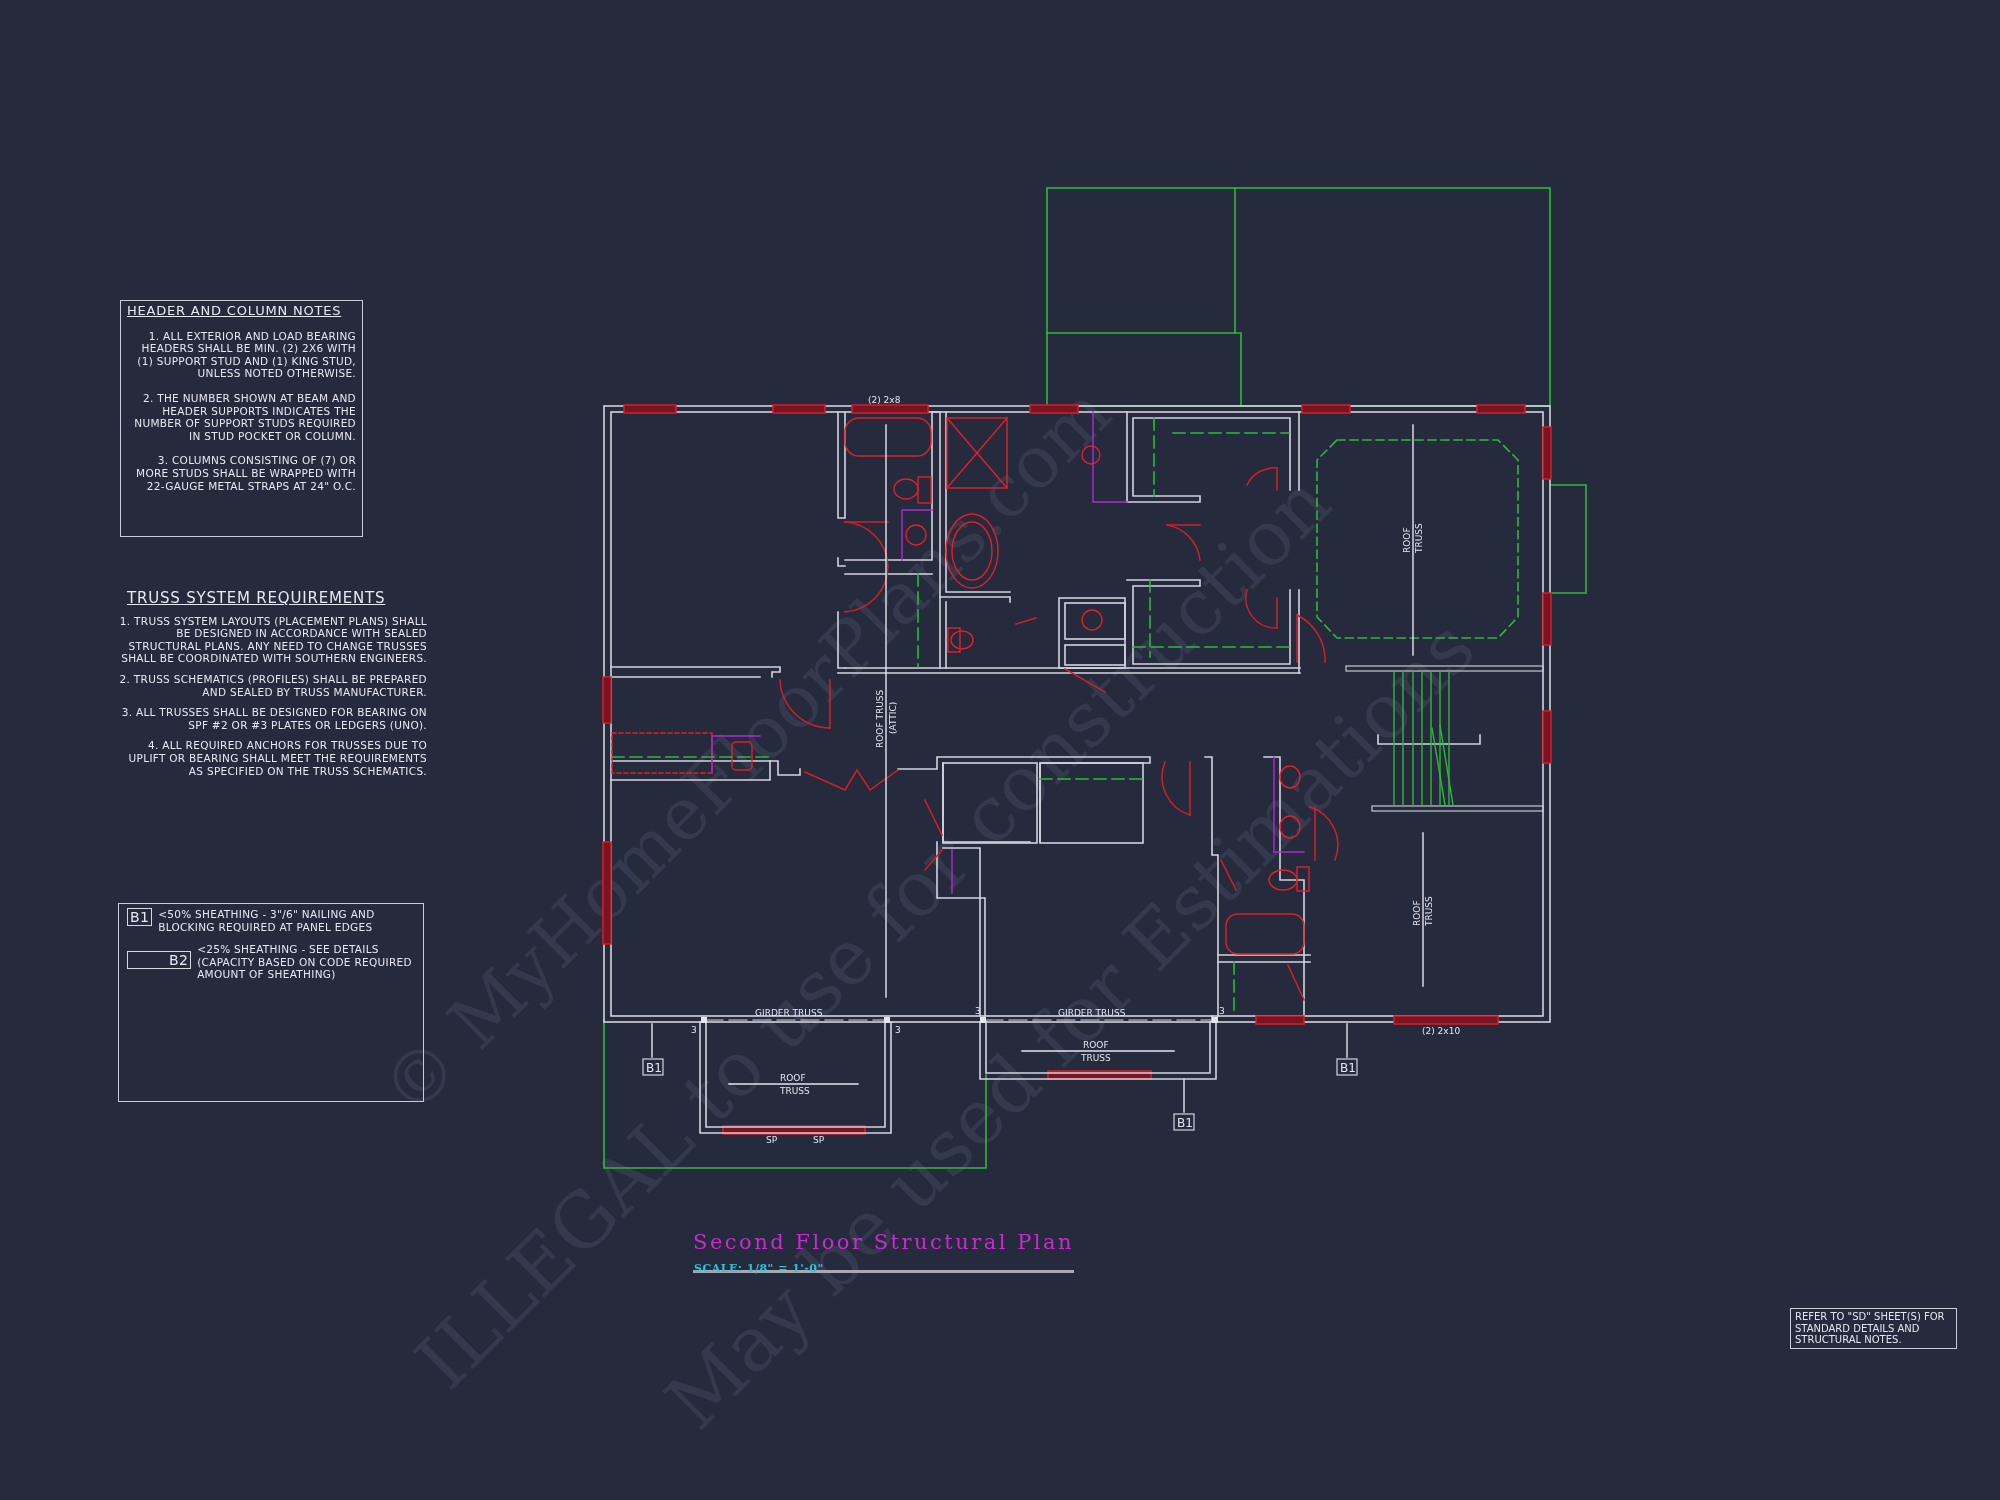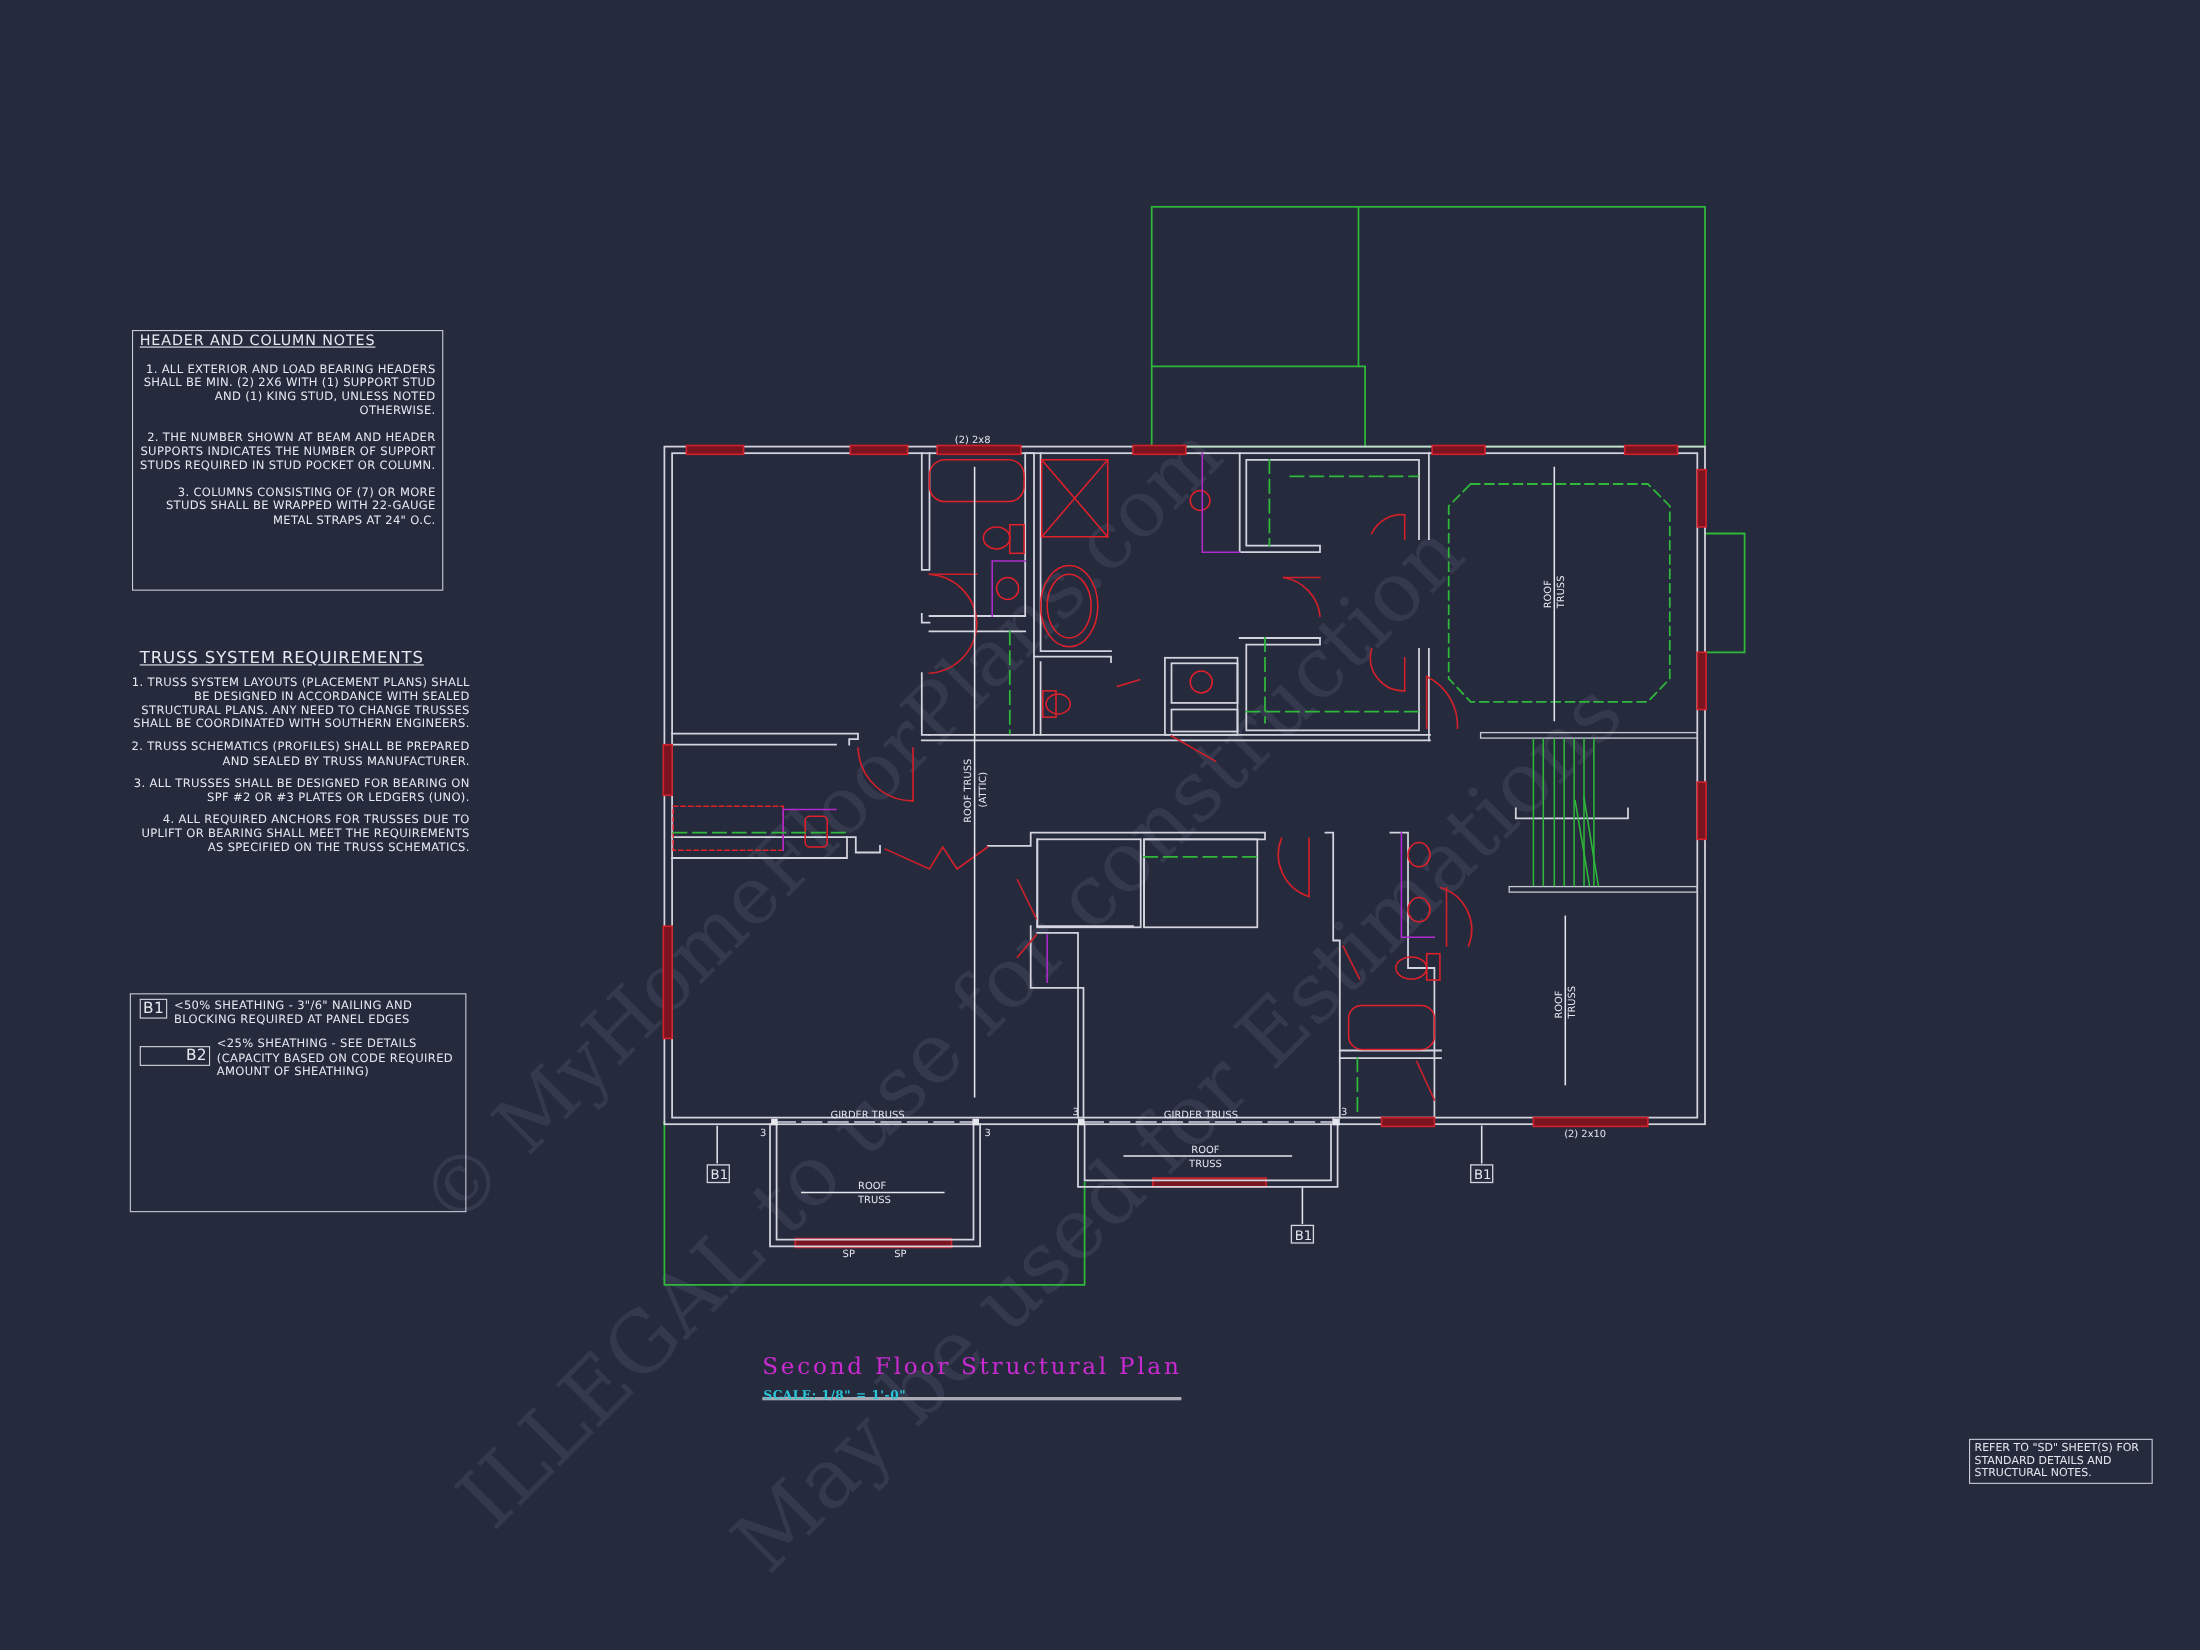--- a/index.html
+++ b/index.html
@@ -24,21 +24,21 @@
   .wm { position:absolute; font-family:"DejaVu Serif", serif; color:rgba(160,165,185,0.13); white-space:nowrap;
         transform-origin:left center; pointer-events:none; }
 </style>
 </head>
 <body>
 
 <div class="wm" style="left:395px; top:1060px; font-size:72px; transform:rotate(-45deg);">© MyHomeFloorPlans.com</div>
 <div class="wm" style="left:430px; top:1330px; font-size:76px; transform:rotate(-45deg);">ILLEGAL to use for construction</div>
 <div class="wm" style="left:680px; top:1370px; font-size:76px; transform:rotate(-45deg);">May be used for Estimations</div>
 
-<div class="notebox cad" style="left:120px; top:300px; width:283px; height:237px; padding:4px 6px;">
+<div class="notebox cad" style="left:120px; top:300px; width:243px; height:237px; padding:4px 6px;">
   <span class="cad-title">HEADER AND COLUMN NOTES</span>
   <p>1. ALL EXTERIOR AND LOAD BEARING HEADERS SHALL BE MIN. (2) 2x6 WITH (1) SUPPORT STUD AND (1) KING STUD, UNLESS NOTED OTHERWISE.</p>
   <p>2. THE NUMBER SHOWN AT BEAM AND HEADER SUPPORTS INDICATES THE NUMBER OF SUPPORT STUDS REQUIRED IN STUD POCKET OR COLUMN.</p>
   <p>3. COLUMNS CONSISTING OF (7) OR MORE STUDS SHALL BE WRAPPED WITH 22-GAUGE METAL STRAPS AT 24" O.C.</p>
 </div>
 
 <div id="truss" class="cad">
   <span class="cad-title">TRUSS SYSTEM REQUIREMENTS</span>
   <p>1. TRUSS SYSTEM LAYOUTS (PLACEMENT PLANS) SHALL BE DESIGNED IN ACCORDANCE WITH SEALED STRUCTURAL PLANS. ANY NEED TO CHANGE TRUSSES SHALL BE COORDINATED WITH SOUTHERN ENGINEERS.</p>
   <p>2. TRUSS SCHEMATICS (PROFILES) SHALL BE PREPARED AND SEALED BY TRUSS MANUFACTURER.</p>

